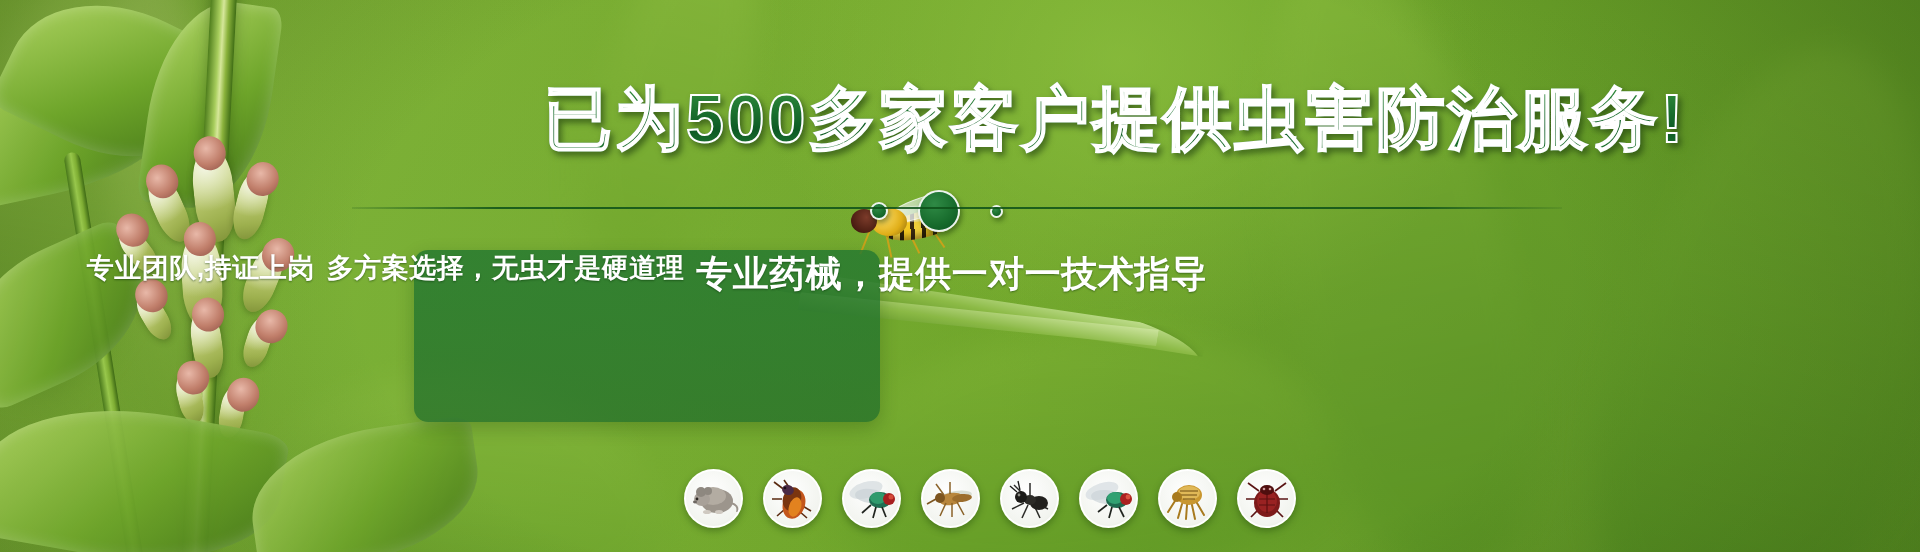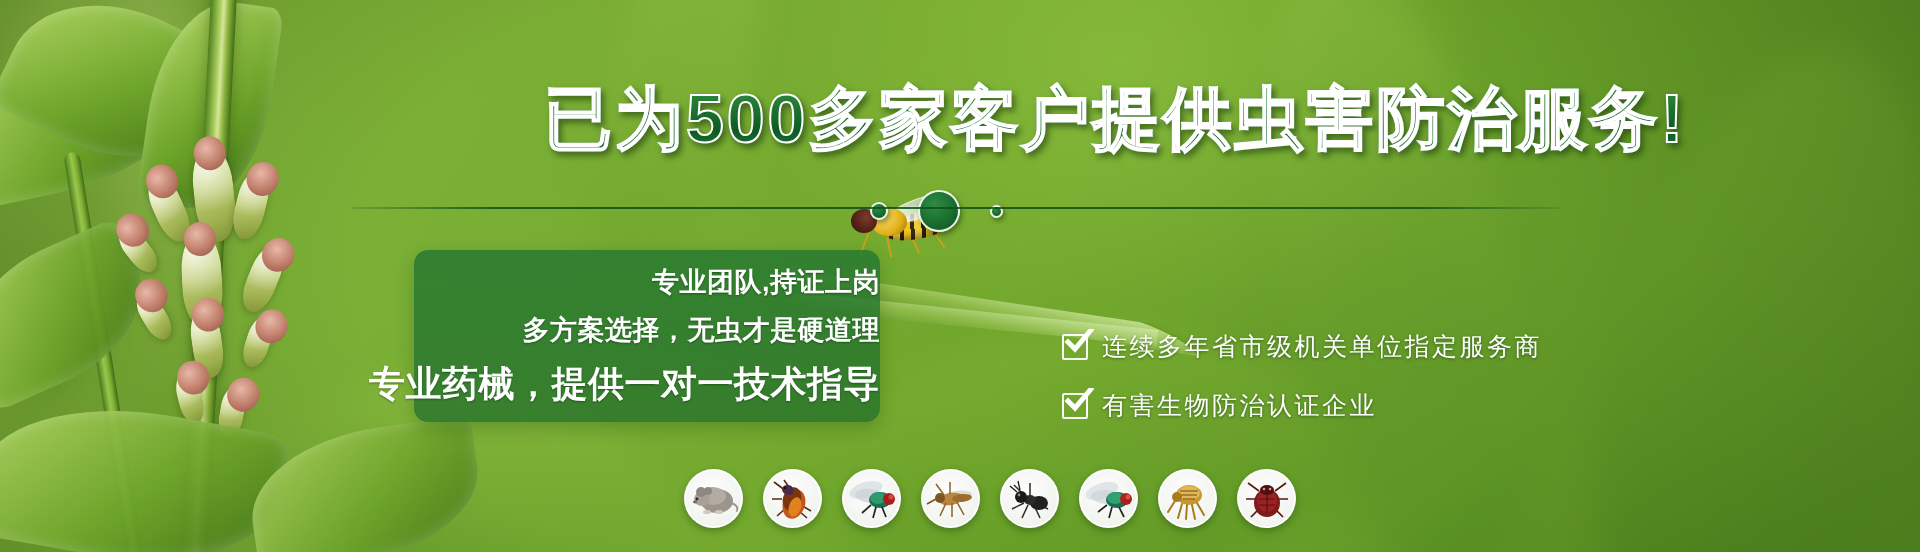--- a/index.html
+++ b/index.html
@@ -182,22 +182,22 @@
     position:absolute;left:352px;top:207px;width:1210px;height:2px;
     background:linear-gradient(90deg,rgba(10,70,20,.15),rgba(12,80,24,.85) 12%,rgba(12,80,24,.85) 88%,rgba(10,70,20,.10));
   }
 
   
   .panel{
     position:absolute;left:414px;top:250px;width:466px;height:172px;
     border-radius:14px;
     background:linear-gradient(180deg,rgba(36,120,48,.82),rgba(30,108,42,.72));
     box-shadow:0 6px 18px rgba(15,45,5,.22);
-    display:flex;flex-direction:column;justify-content:center;align-items:flex-end;
-    gap:4px;
+    display:flex;justify-content:center;align-items:flex-start;
+    gap:12px;
   }
   .panel-line{
     color:#fff;font-weight:bold;white-space:nowrap;
     text-shadow:0 1px 2px rgba(0,40,0,.45);
   }
   .pl-1{font-size:27px;letter-spacing:.5px;margin-bottom:8px;}
   .pl-2{font-size:27px;letter-spacing:.5px;margin-bottom:8px;}
   .pl-3{font-size:36px;letter-spacing:.5px;}
 
   
@@ -316,40 +316,20 @@
   </div>
 
   <div class="rule"></div>
 
   <div class="panel">
     <div class="panel-line pl-1">专业团队,持证上岗</div>
     <div class="panel-line pl-2">多方案选择，无虫才是硬道理</div>
     <div class="panel-line pl-3">专业药械，提供一对一技术指导</div>
   </div>
 
-  <div class="bullets">
-    <div class="bullet">
-      <span class="chk">
-        <span class="box"></span>
-        <svg class="tick" viewBox="0 0 30 26">
-            <path d="M4 13 L11 20 L27 1" fill="none" stroke="#ffffff" stroke-width="5" stroke-linecap="square"></path>
-          </svg>
-      </span>
-      <span class="bullet-text">连续多年省市级机关单位指定服务商</span>
-    </div>
-    <div class="bullet">
-      <span class="chk">
-        <span class="box"></span>
-        <svg class="tick" viewBox="0 0 30 26">
-            <path d="M4 13 L11 20 L27 1" fill="none" stroke="#ffffff" stroke-width="5" stroke-linecap="square"></path>
-          </svg>
-      </span>
-      <span class="bullet-text">有害生物防治认证企业</span>
-    </div>
-  </div>
 
   <div class="pests">
 
     <div class="pest">
       <svg width="50" height="40" viewBox="0 0 50 40">
         <ellipse cx="28" cy="22" rx="16" ry="12" fill="#9c958c"></ellipse>
         <ellipse cx="24" cy="17" rx="13" ry="9" fill="#b3aca2"></ellipse>
         <ellipse cx="13" cy="20" rx="8" ry="7" fill="#a8a199"></ellipse>
         <circle cx="12" cy="13" r="5" fill="#8e8880"></circle>
         <circle cx="19" cy="12" r="4" fill="#8e8880"></circle>

